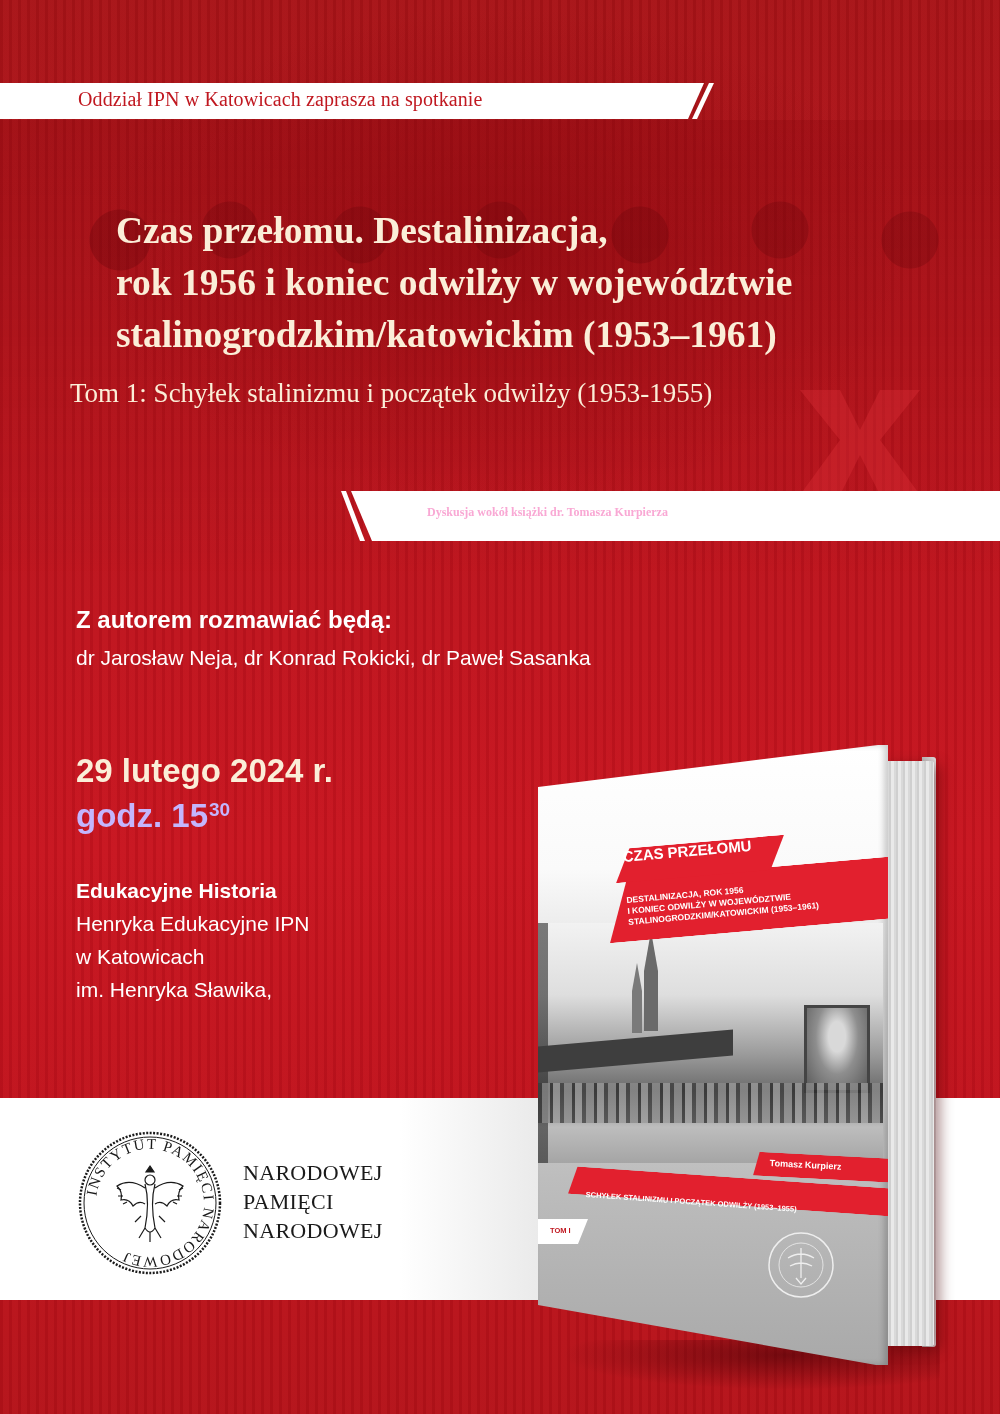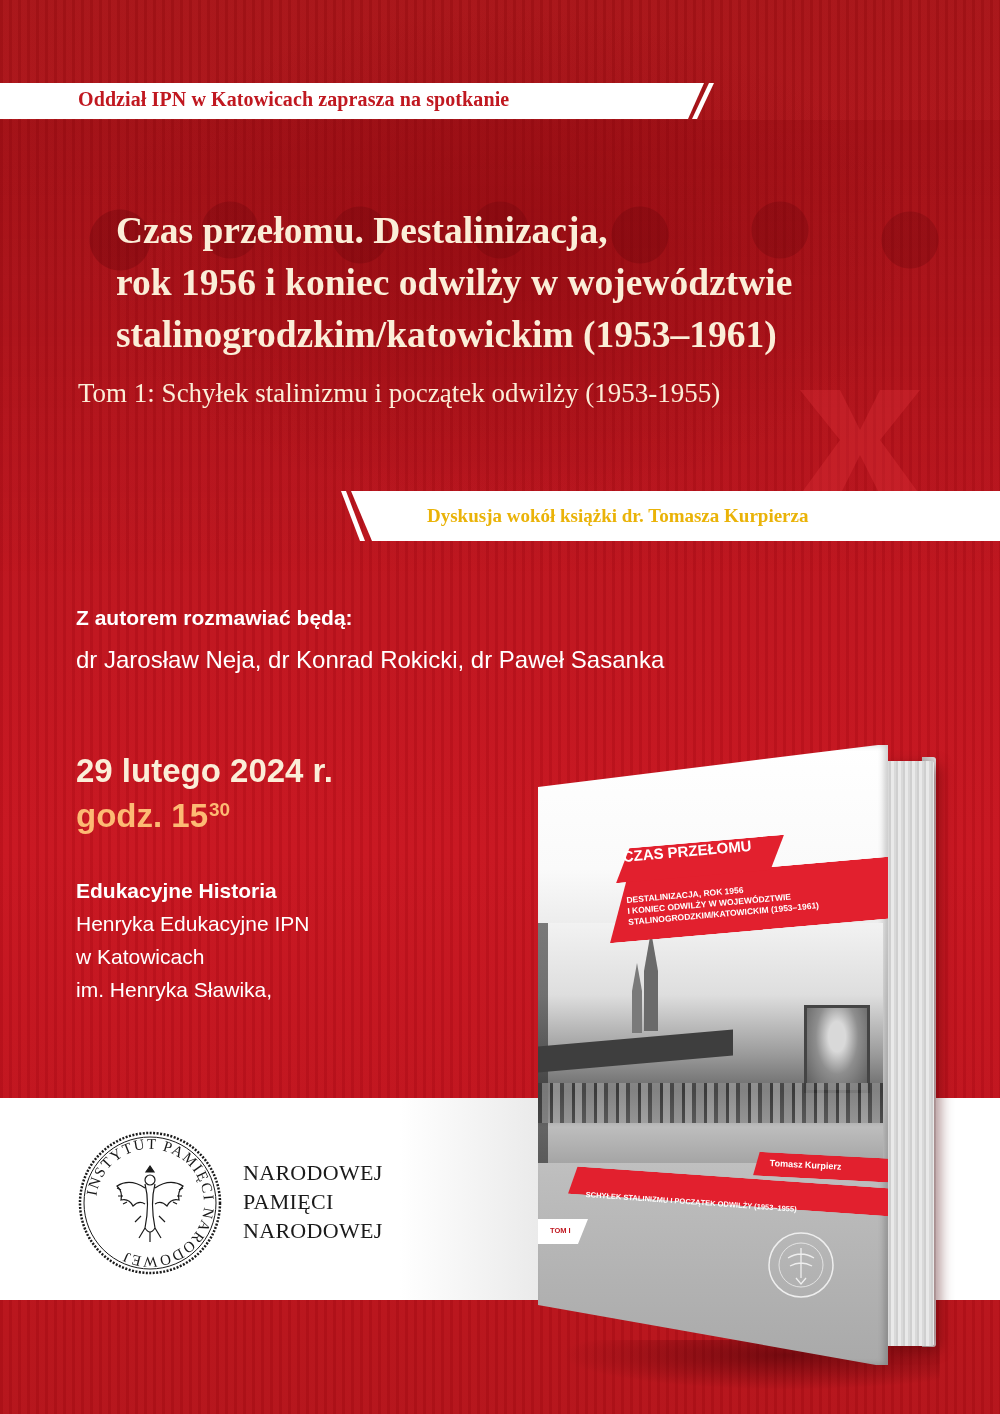--- a/index.html
+++ b/index.html
@@ -35,68 +35,68 @@
   }
 
   
   .top-banner {
     position: absolute; left: 0; top: 83px; width: 710px; height: 36px;
   }
   .top-banner svg { position: absolute; left: 0; top: 0; }
   .top-banner-text {
     position: absolute; left: 78px; top: 5px;
     font-family: "Liberation Serif", "DejaVu Serif", serif;
-    font-weight: bold; font-size: 20px; color: #c01820;
+    font-weight: normal; font-size: 20px; color: #c01820;
     white-space: nowrap; letter-spacing: 0.1px;
   }
 
   
   .title {
     position: absolute; left: 78px; top: 205px; width: 900px;
     font-family: "Liberation Serif", "DejaVu Serif", serif;
     font-weight: bold; font-size: 37.5px; line-height: 52px;
     color: #fbeed8;
     margin-left: 38px;
   }
   .title span { display: block; white-space: nowrap; }
   .subtitle {
-    position: absolute; left: 78px; top: 378px;
+    position: absolute; left: 70px; top: 378px;
     font-family: "Liberation Serif", "DejaVu Serif", serif;
     font-size: 27px; color: #fbeed8; white-space: nowrap;
   }
 
   
   .disc-banner {
     position: absolute; left: 320px; top: 491px; width: 680px; height: 50px;
   }
   .disc-banner svg { position: absolute; left: 0; top: 0; }
   .disc-banner-text {
     position: absolute; left: 107px; top: 14px;
     font-family: "Liberation Serif", "DejaVu Serif", serif;
-    font-weight: bold; font-size: 19px; color: #eab308; white-space: nowrap;
+    font-weight: bold; font-size: 12px; color: #f9a8d4; white-space: nowrap;
   }
 
   
   .speakers-heading {
     position: absolute; left: 76px; top: 606px;
-    font-weight: bold; font-size: 21px; color: #ffffff; white-space: nowrap;
+    font-weight: bold; font-size: 24px; color: #ffffff; white-space: nowrap;
   }
   .speakers-names {
     position: absolute; left: 76px; top: 646px;
-    font-size: 24px; color: #ffffff; white-space: nowrap;
+    font-size: 21px; color: #ffffff; white-space: nowrap;
   }
 
   
   .date {
     position: absolute; left: 76px; top: 752px;
     font-weight: bold; font-size: 33px; color: #fbeed8; white-space: nowrap;
   }
   .time {
     position: absolute; left: 76px; top: 797px;
-    font-weight: bold; font-size: 33px; color: #fdba74; white-space: nowrap;
+    font-weight: bold; font-size: 33px; color: #c4b5fd; white-space: nowrap;
   }
   .time sup { font-size: 19px; vertical-align: top; position: relative; top: 2px; margin-left: 1px; }
 
   
   .venue { position: absolute; left: 76px; top: 874px; color: #ffffff; font-size: 21px; line-height: 33px; }
   .venue .venue-name { font-weight: bold; display: block; white-space: nowrap; }
   .venue .venue-line { display: block; white-space: nowrap; }
 
   
   .white-band {

